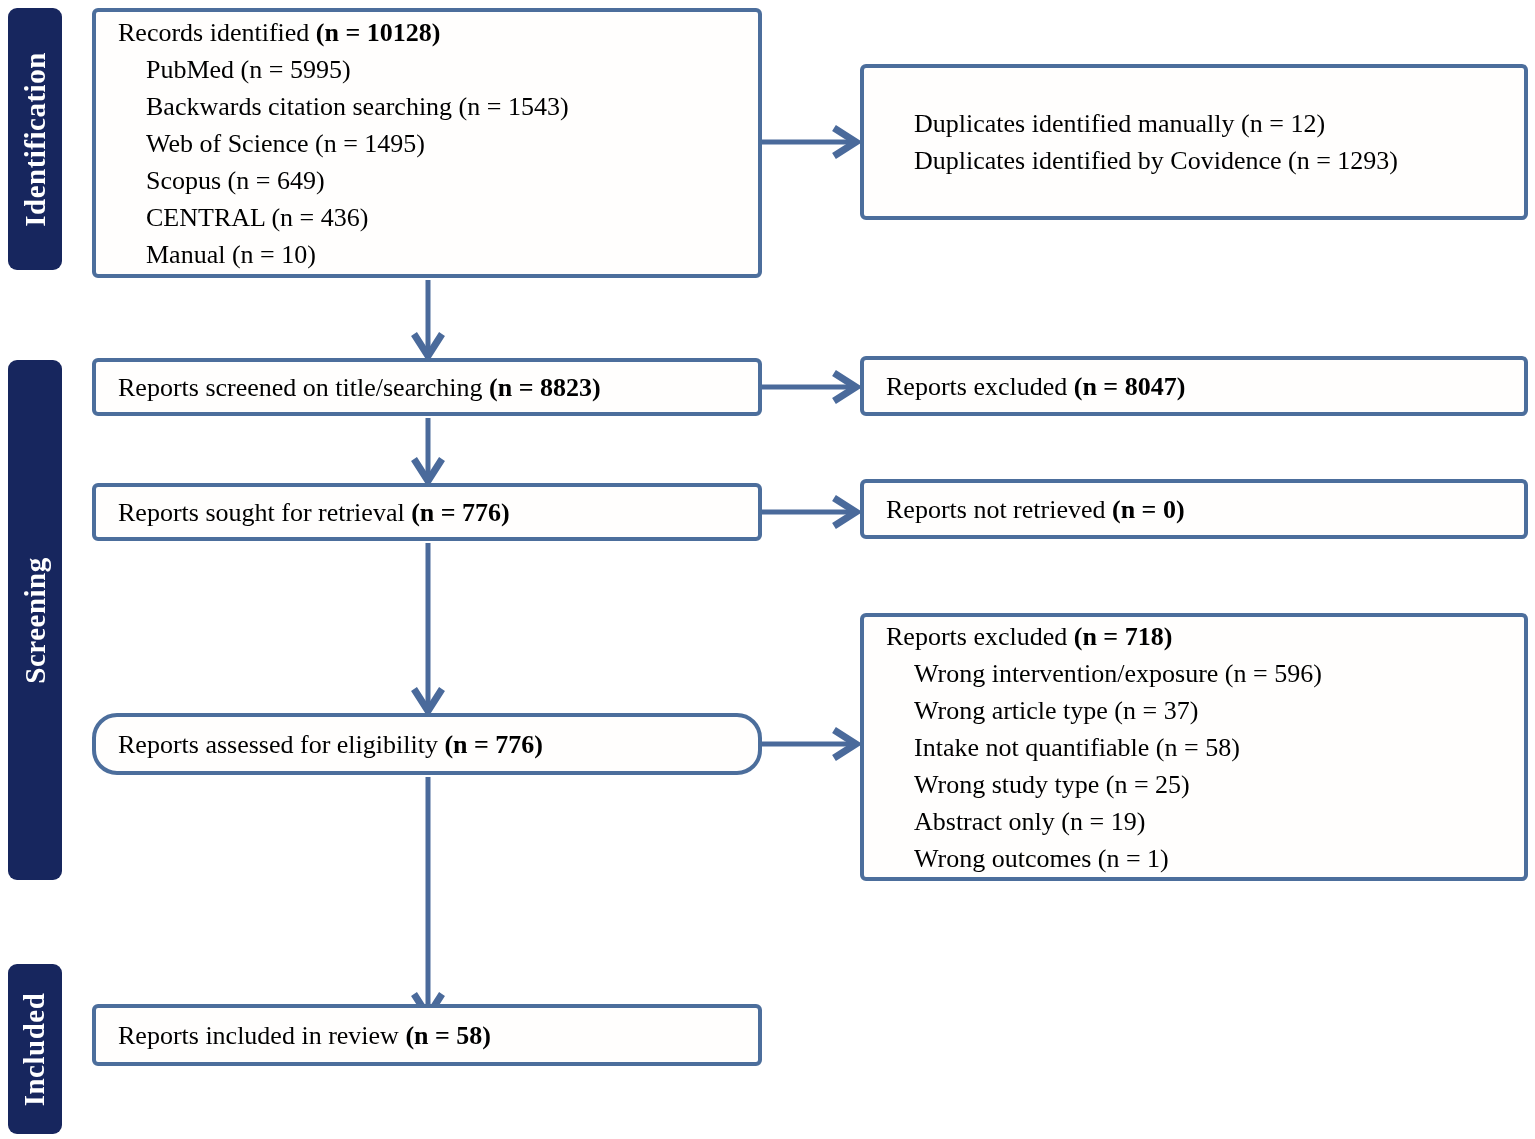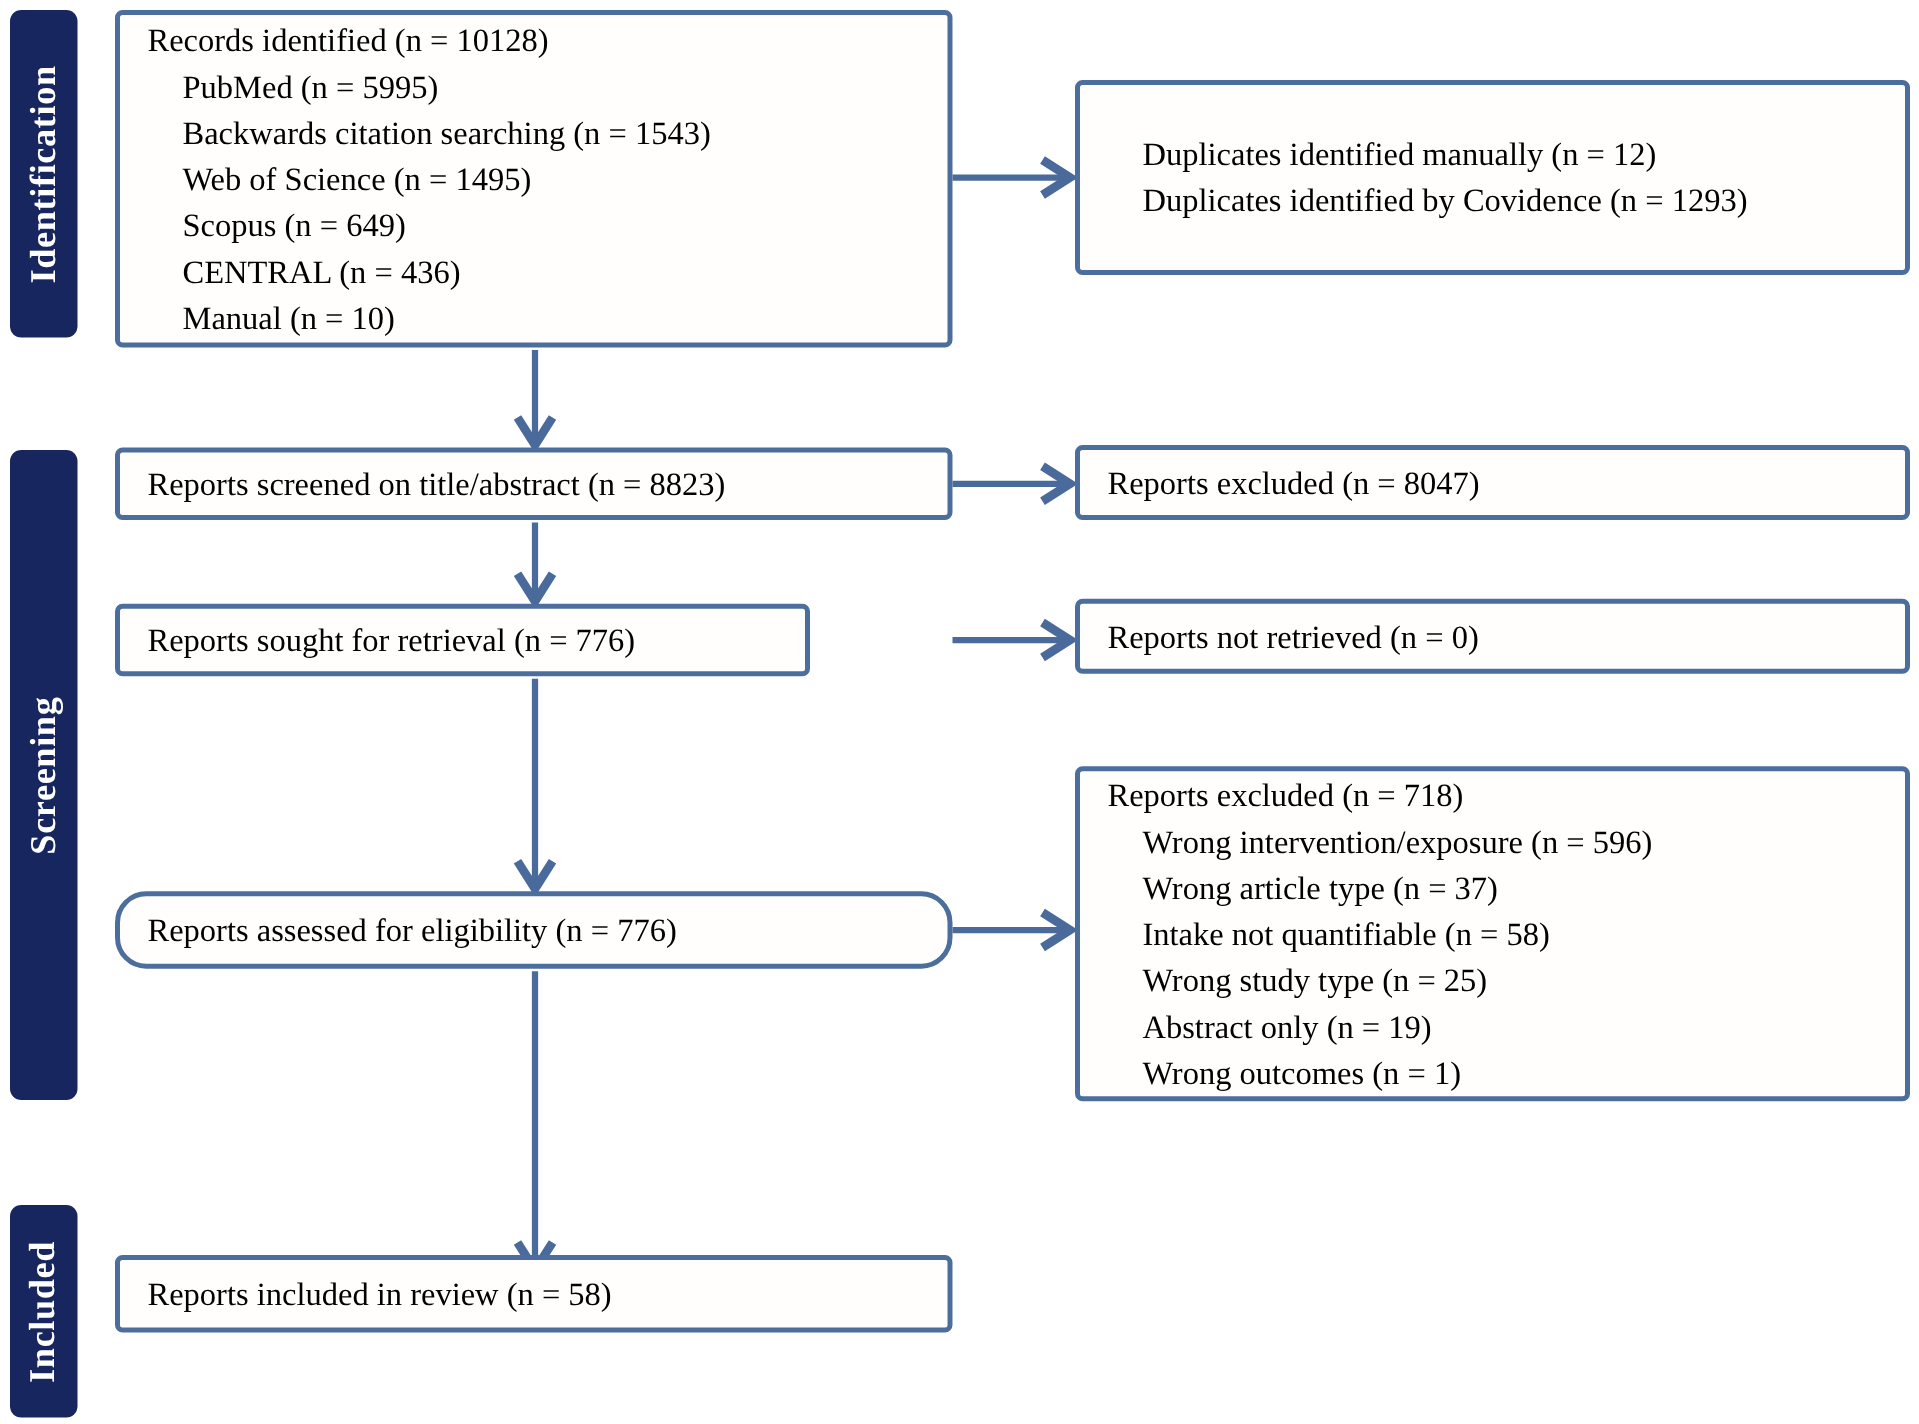--- a/index.html
+++ b/index.html
@@ -44,21 +44,21 @@
     box-sizing: border-box;
     font-size: 26px;
     line-height: 37px;
     display: flex;
     flex-direction: column;
     justify-content: center;
     padding-left: 22px;
     padding-right: 8px;
   }
   .box-heading { white-space: nowrap; }
-  .box-count { font-weight: normal; }
+  .box-count { font-weight: bold; }
   .box-item { white-space: nowrap; padding-left: 28px; }
   #arrow-layer {
     position: absolute;
     left: 0; top: 0;
     width: 1535px; height: 1139px;
     pointer-events: none;
   }
   #arrow-layer line { stroke: var(--arrow); stroke-width: 5; }
   #arrow-layer polyline { stroke: var(--arrow); stroke-width: 7; fill: none; }
 </style>
@@ -116,24 +116,24 @@
     <div class="box-heading"><span>Records identified </span><span class="box-count">(n = 10128)</span></div>
     <div class="box-item">PubMed (n = 5995)</div>
     <div class="box-item">Backwards citation searching (n = 1543)</div>
     <div class="box-item">Web of Science (n = 1495)</div>
     <div class="box-item">Scopus (n = 649)</div>
     <div class="box-item">CENTRAL (n = 436)</div>
     <div class="box-item">Manual (n = 10)</div>
   </div>
 
   <div class="flow-box" style="left:92px; top:358px; width:670px; height:58px;">
-    <div class="box-heading"><span>Reports screened on title/abstract </span><span class="box-count">(n = 8823)</span></div>
+    <div class="box-heading"><span>Reports screened on title/searching </span><span class="box-count">(n = 8823)</span></div>
   </div>
 
-  <div class="flow-box" style="left:92px; top:483px; width:556px; height:58px;">
+  <div class="flow-box" style="left:92px; top:483px; width:670px; height:58px;">
     <div class="box-heading"><span>Reports sought for retrieval </span><span class="box-count">(n = 776)</span></div>
   </div>
 
   <div class="flow-box" style="left:92px; top:713px; width:670px; height:62px;border-radius:25px;">
     <div class="box-heading"><span>Reports assessed for eligibility </span><span class="box-count">(n = 776)</span></div>
   </div>
 
   <div class="flow-box" style="left:92px; top:960px; width:670px; height:62px;margin-top:44px;">
     <div class="box-heading"><span>Reports included in review </span><span class="box-count">(n = 58)</span></div>
   </div>

